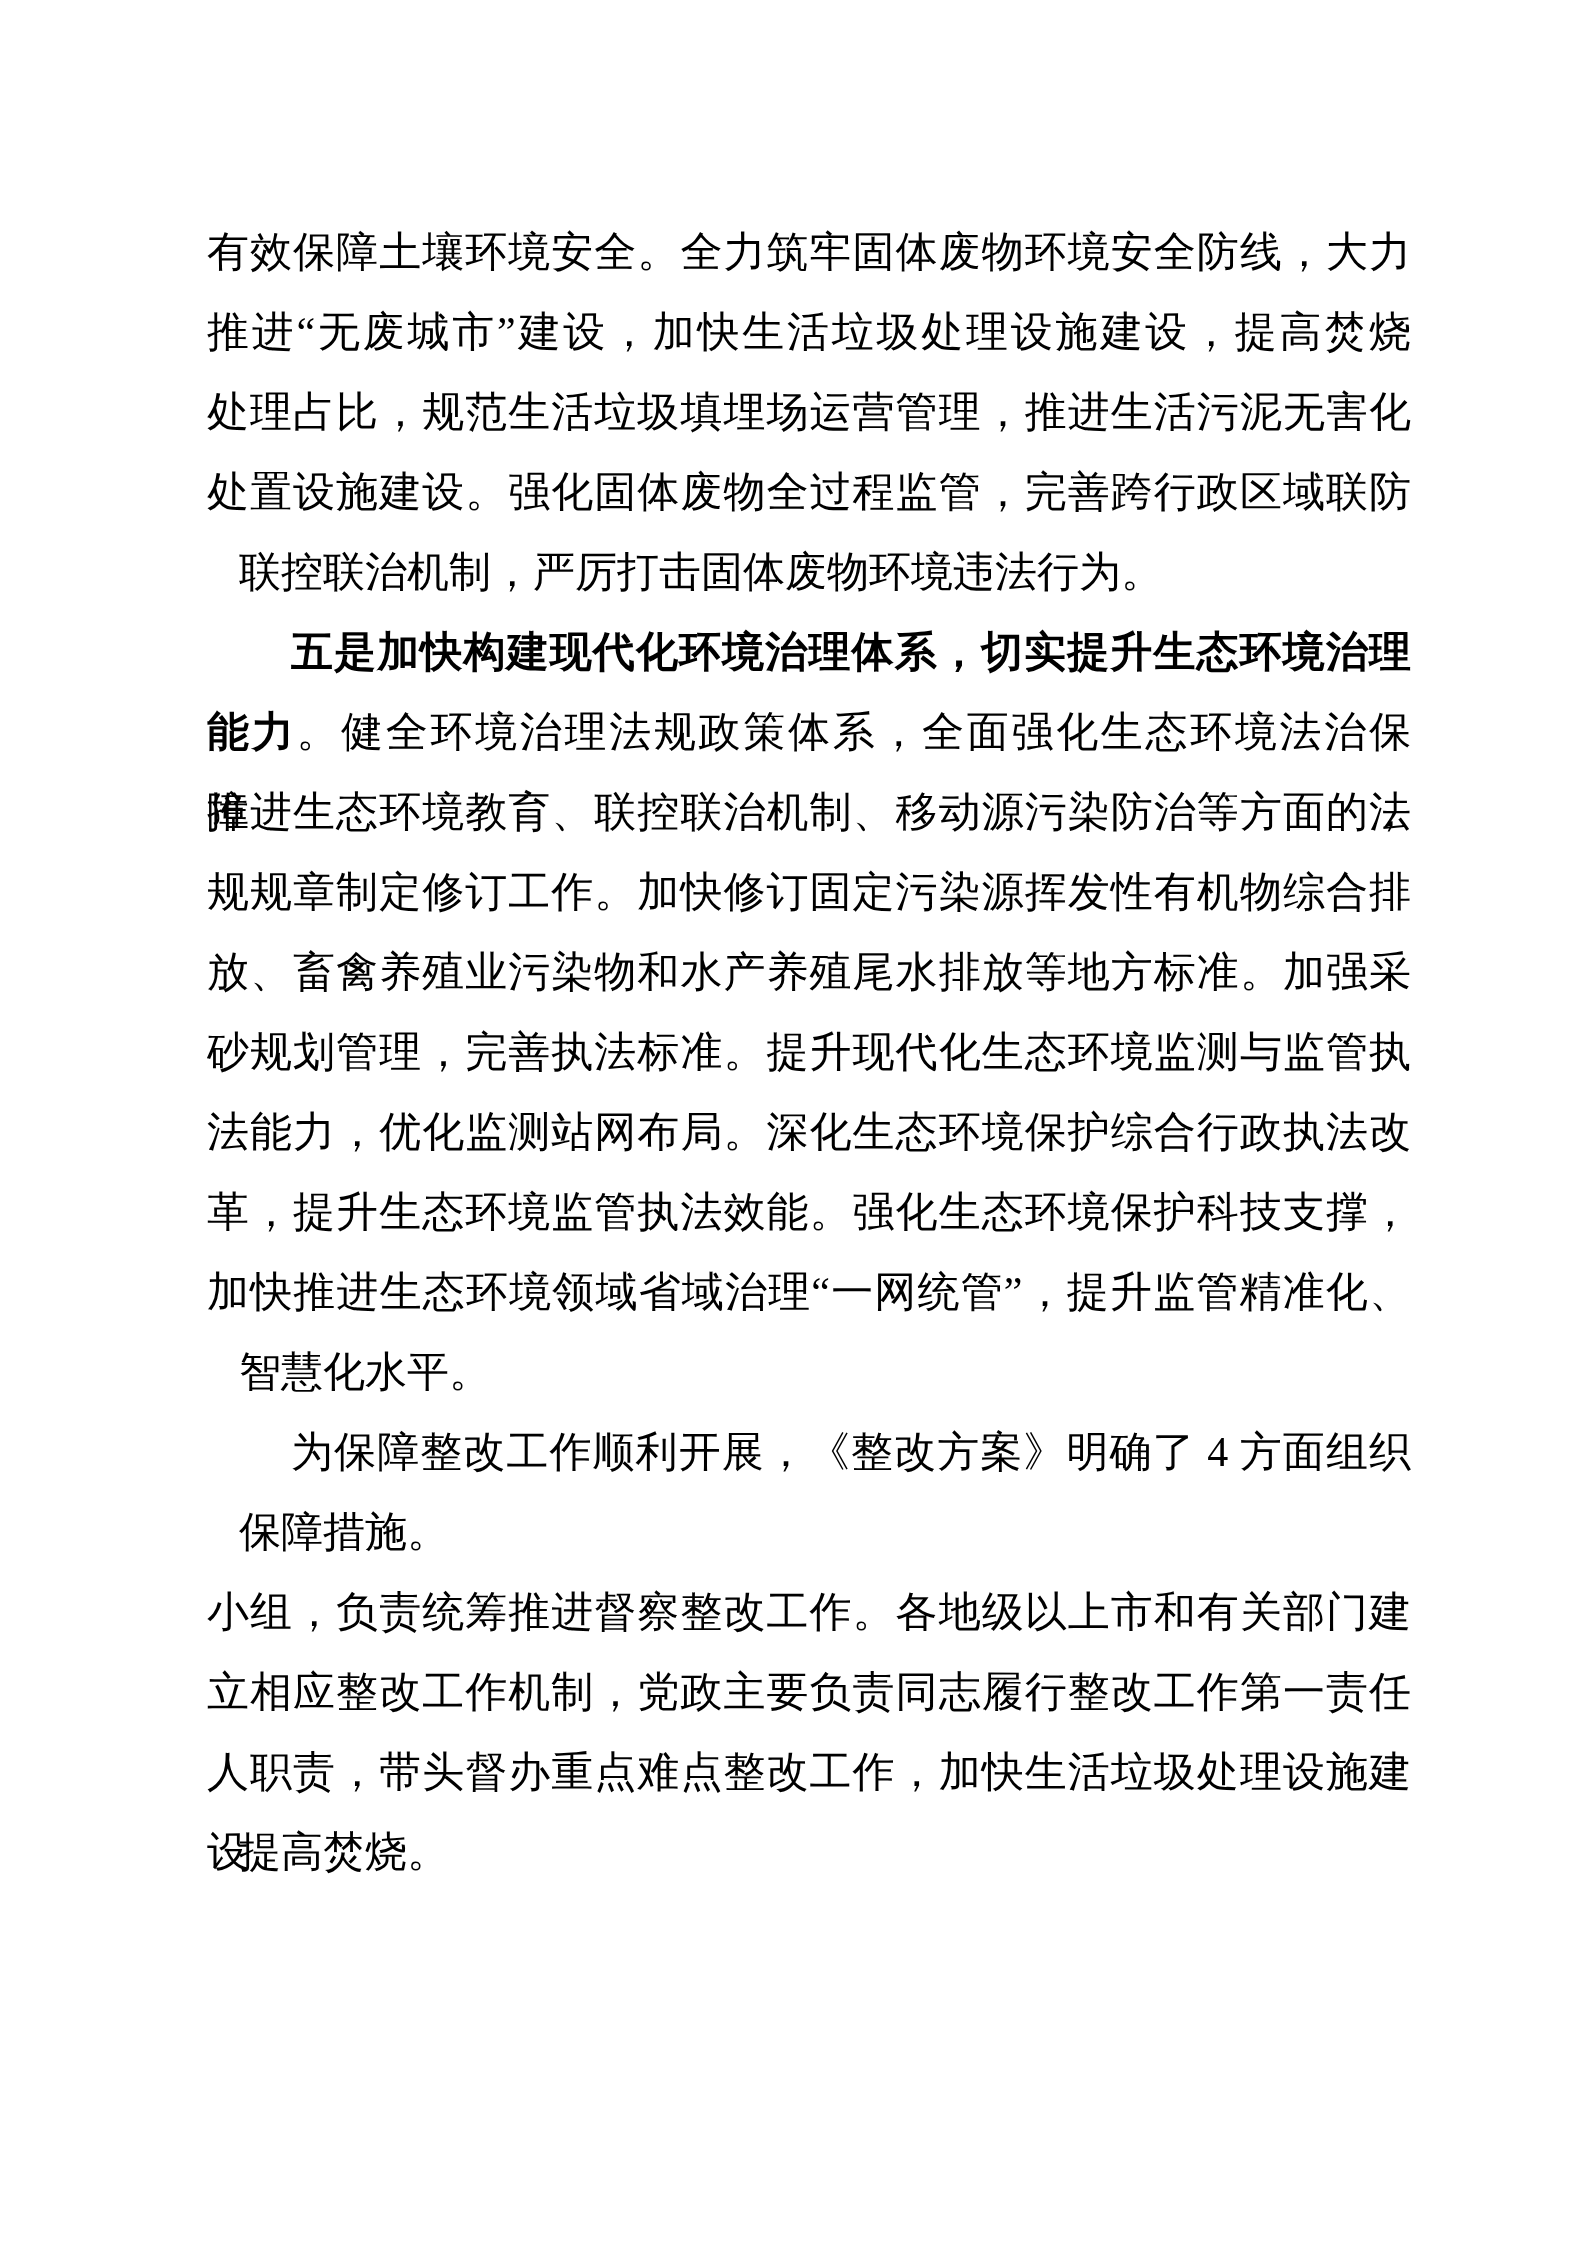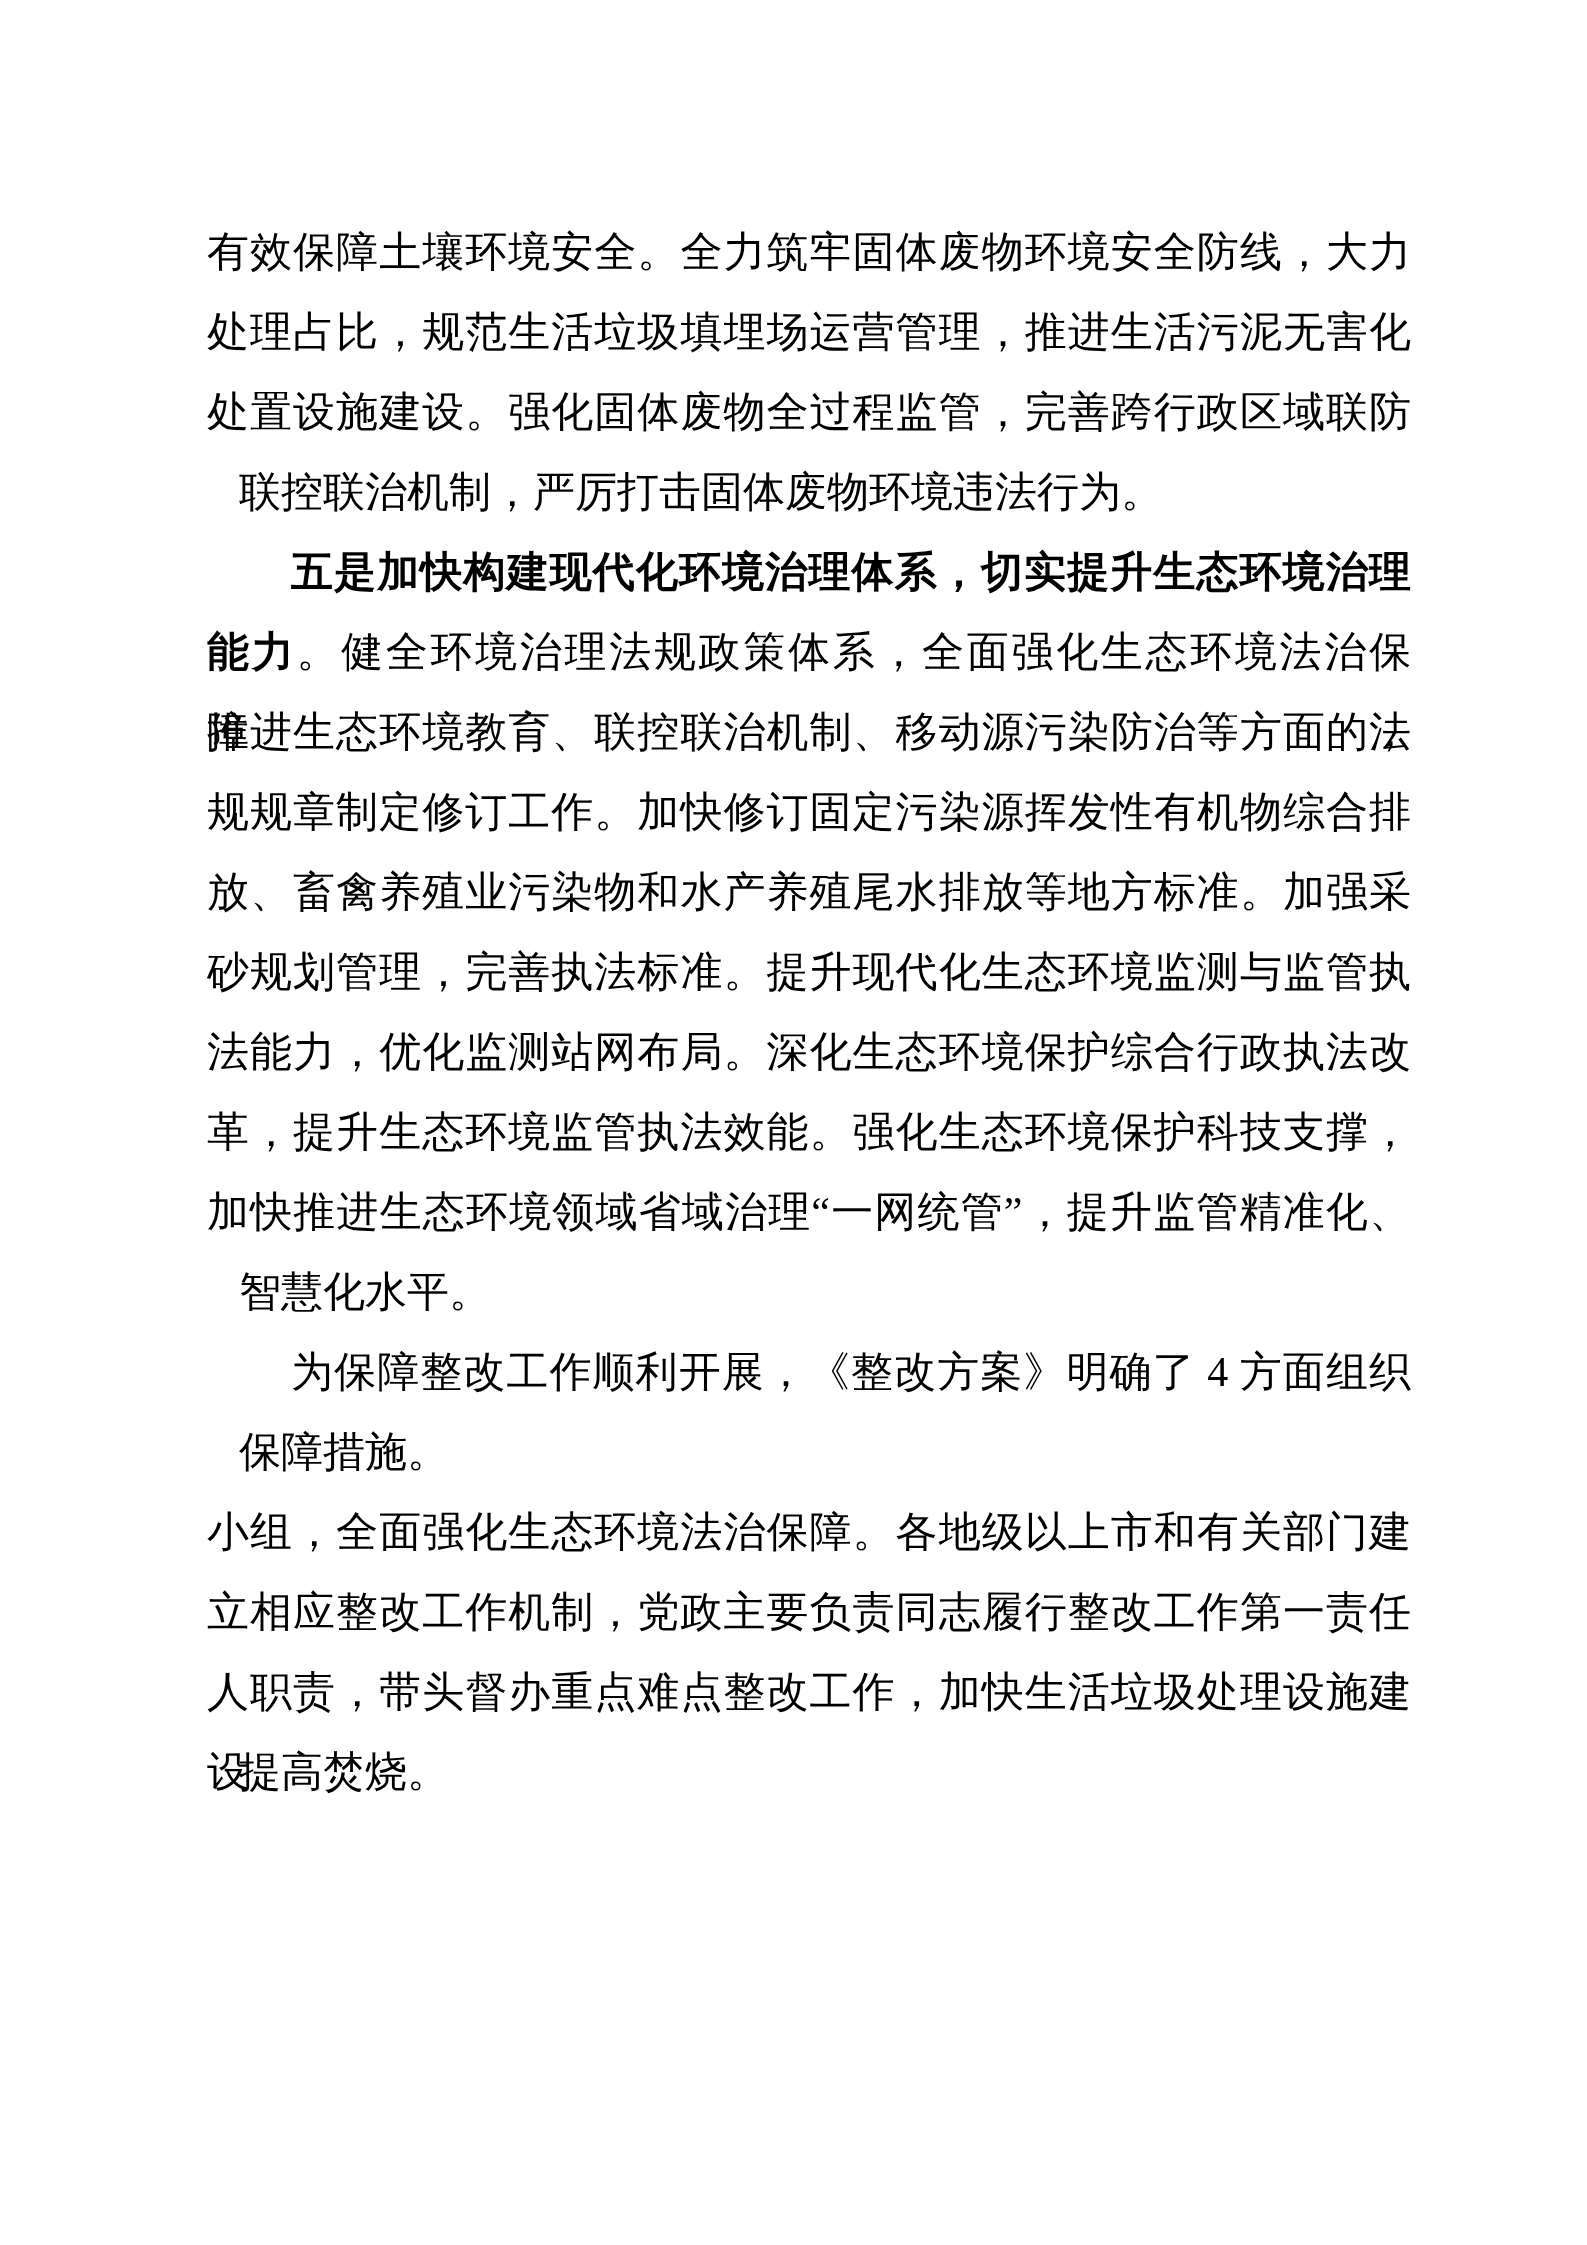--- a/index.html
+++ b/index.html
@@ -55,36 +55,37 @@
     line-height: 48px;
     font-family: "Liberation Serif", "DejaVu Serif", serif;
   }
 </style>
 </head>
 <body>
 
 <div class="page">
   <div class="text-block">
       <div class="line"><span class="run">有效保障土壤环境安全。全力筑牢固体废物环境安全防线，大力</span></div>
+      <div class="line"><span class="run">推进“无废城市”建设，加快生活垃圾处理设施建设，提高焚烧</span></div>
       <div class="line"><span class="run">处理占比，规范生活垃圾填埋场运营管理，推进生活污泥无害化</span></div>
       <div class="line"><span class="run">处置设施建设。强化固体废物全过程监管，完善跨行政区域联防</span></div>
       <div class="line end"><span class="run">联控联治机制，严厉打击固体废物环境违法行为。</span></div>
       <div class="line indent"><span class="run bold">五是加快构建现代化环境治理体系，切实提升生态环境治理</span></div>
       <div class="line"><span class="run bold">能力</span><span class="run">。健全环境治理法规政策体系，全面强化生态环境法治保障，</span></div>
       <div class="line"><span class="run">推进生态环境教育、联控联治机制、移动源污染防治等方面的法</span></div>
       <div class="line"><span class="run">规规章制定修订工作。加快修订固定污染源挥发性有机物综合排</span></div>
       <div class="line"><span class="run">放、畜禽养殖业污染物和水产养殖尾水排放等地方标准。加强采</span></div>
       <div class="line"><span class="run">砂规划管理，完善执法标准。提升现代化生态环境监测与监管执</span></div>
       <div class="line"><span class="run">法能力，优化监测站网布局。深化生态环境保护综合行政执法改</span></div>
       <div class="line"><span class="run">革，提升生态环境监管执法效能。强化生态环境保护科技支撑，</span></div>
       <div class="line"><span class="run">加快推进生态环境领域省域治理“一网统管”，提升监管精准化、</span></div>
       <div class="line end"><span class="run">智慧化水平。</span></div>
       <div class="line indent"><span class="run">为保障整改工作顺利开展，《整改方案》明确了 4 方面组织</span></div>
       <div class="line end"><span class="run">保障措施。</span></div>
-      <div class="line"><span class="run">小组，全面强化生态环境法治保障。各地级以上市和有关部门建</span></div>
+      <div class="line"><span class="run">小组，负责统筹推进督察整改工作。各地级以上市和有关部门建</span></div>
       <div class="line"><span class="run">立相应整改工作机制，党政主要负责同志履行整改工作第一责任</span></div>
       <div class="line"><span class="run">人职责，带头督办重点难点整改工作，加快生活垃圾处理设施建设</span></div>
       <div class="line end"><span class="run">提高焚烧。</span></div>
     </div>
   <div class="footer">
     <span class="page-number">5</span>
   </div>
 </div>
 
 </body></html>

